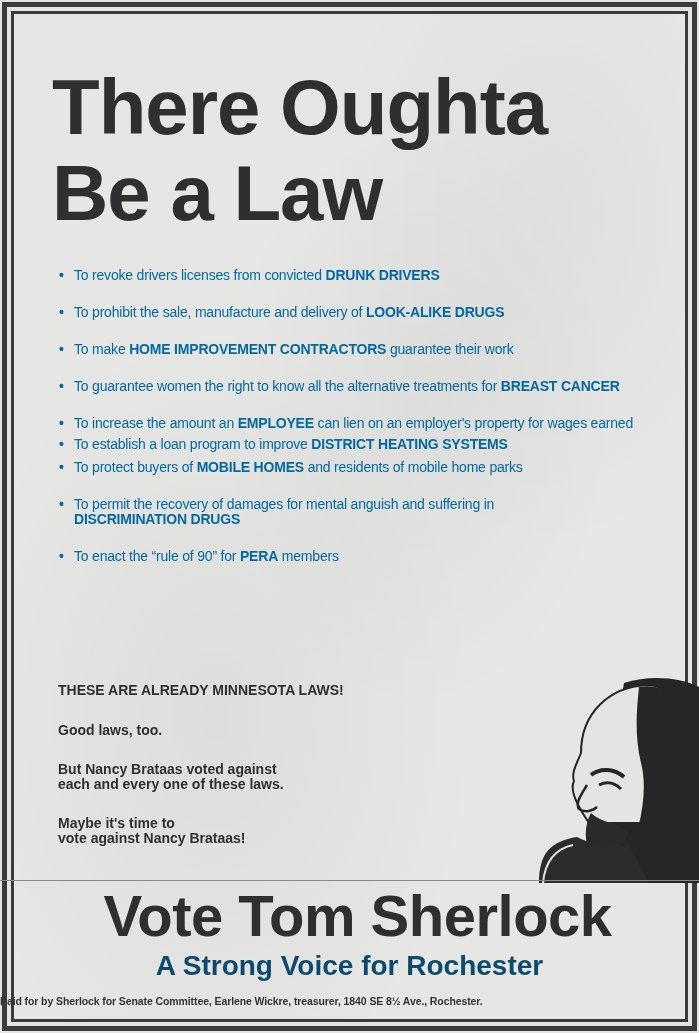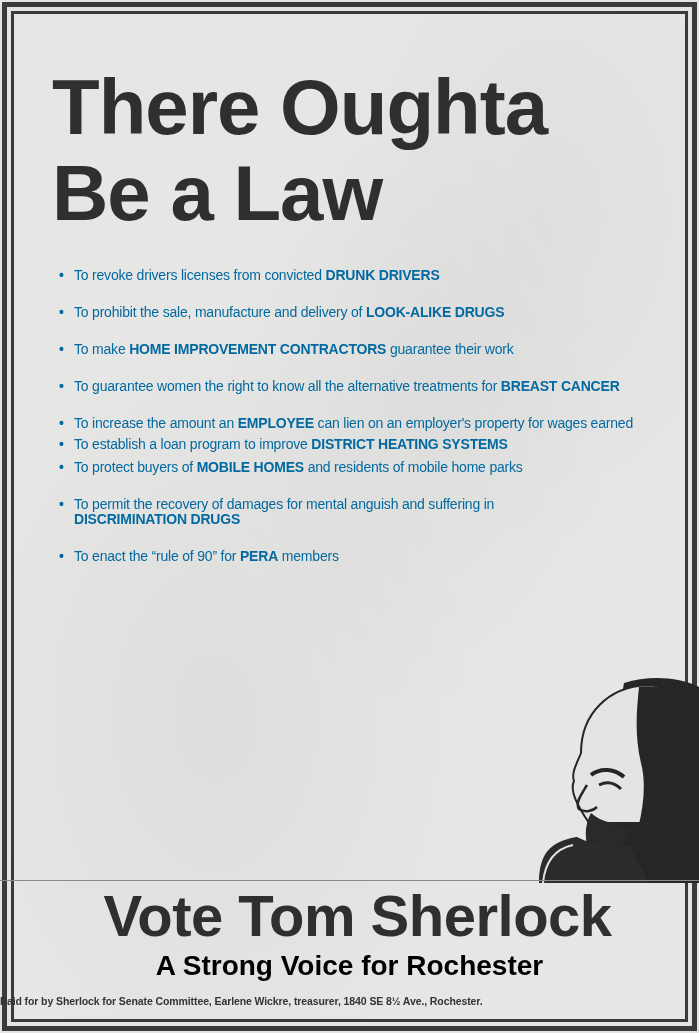--- a/index.html
+++ b/index.html
@@ -87,21 +87,21 @@
     line-height: 64px;
     color: #2f2f2f;
     letter-spacing: -0.5px;
   }
   .tagline {
     position: absolute; left: 0; right: 0; top: 950px;
     text-align: center;
     font-weight: 700;
     font-size: 28px;
     line-height: 32px;
-    color: #000000;
+    color: #0c4a6e;
   }
   .disclaimer {
     position: absolute; left: 0; right: 0; top: 994px;
     text-align: left;
     font-weight: 700;
     font-size: 10.5px;
     line-height: 14px;
     color: #333;
     letter-spacing: -0.1px;
   }
@@ -125,20 +125,28 @@
     <li class="law" style="margin-bottom:22px"><span>To prohibit the sale, manufacture and delivery of </span><b>LOOK-ALIKE DRUGS</b><span></span></li>
     <li class="law" style="margin-bottom:22px"><span>To make </span><b>HOME IMPROVEMENT CONTRACTORS</b><span> guarantee their work</span></li>
     <li class="law" style="margin-bottom:22px;width:560px"><span>To guarantee women the right to know all the alternative treatments for </span><b>BREAST CANCER</b><span></span></li>
     <li class="law" style="margin-bottom:6px;width:585px"><span>To increase the amount an </span><b>EMPLOYEE</b><span> can lien on an employer's property for wages earned</span></li>
     <li class="law" style="margin-bottom:8px"><span>To establish a loan program to improve </span><b>DISTRICT HEATING SYSTEMS</b><span></span></li>
     <li class="law" style="margin-bottom:22px"><span>To protect buyers of </span><b>MOBILE HOMES</b><span> and residents of mobile home parks</span></li>
     <li class="law" style="margin-bottom:22px;width:530px"><span>To permit the recovery of damages for mental anguish and suffering in </span><b>DISCRIMINATION DRUGS</b><span></span></li>
     <li class="law"><span>To enact the “rule of 90” for </span><b>PERA</b><span> members</span></li>
   </ul>
 
+  <div class="callout">
+    <p style="margin-bottom:25px">THESE ARE ALREADY MINNESOTA LAWS!</p>
+    <p style="margin-bottom:24px">Good laws, too.</p>
+    <p>But Nancy Brataas voted against</p>
+    <p style="margin-bottom:24px">each and every one of these laws.</p>
+    <p>Maybe it's time to</p>
+    <p>vote against Nancy Brataas!</p>
+  </div>
 
   <svg class="portrait" viewBox="0 0 170 210" xmlns="http://www.w3.org/2000/svg">
 
     <path d="M95 10 C120 2 150 4 170 14 L170 210 L60 210 Z" fill="#262626"></path>
 
     <path d="M52 80 C52 40 80 14 118 12 C140 12 150 30 150 60 L150 150 L60 150 C50 135 40 118 45 108 C42 100 48 90 52 80 Z" fill="#e4e4e2" stroke="#262626" stroke-width="2"></path>
 
     <path d="M110 14 C135 10 160 25 165 60 L165 200 L95 200 C110 160 120 120 112 90 C105 60 108 35 110 14 Z" fill="#262626"></path>
 
     <path d="M62 102 C72 94 86 96 95 104" stroke="#262626" stroke-width="4" fill="none"></path>

